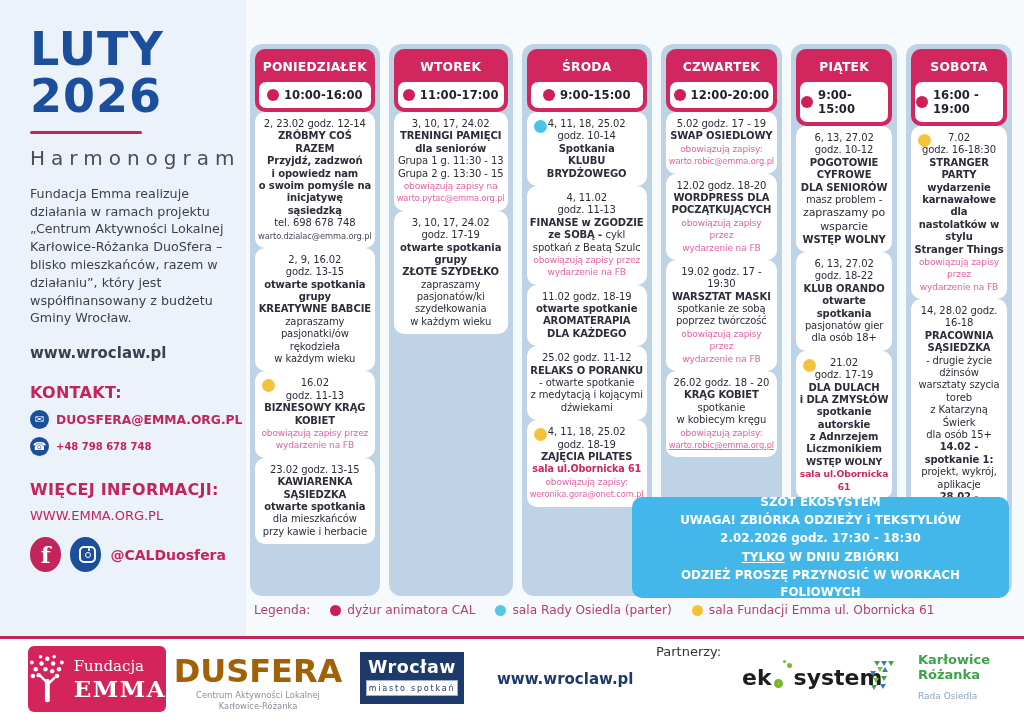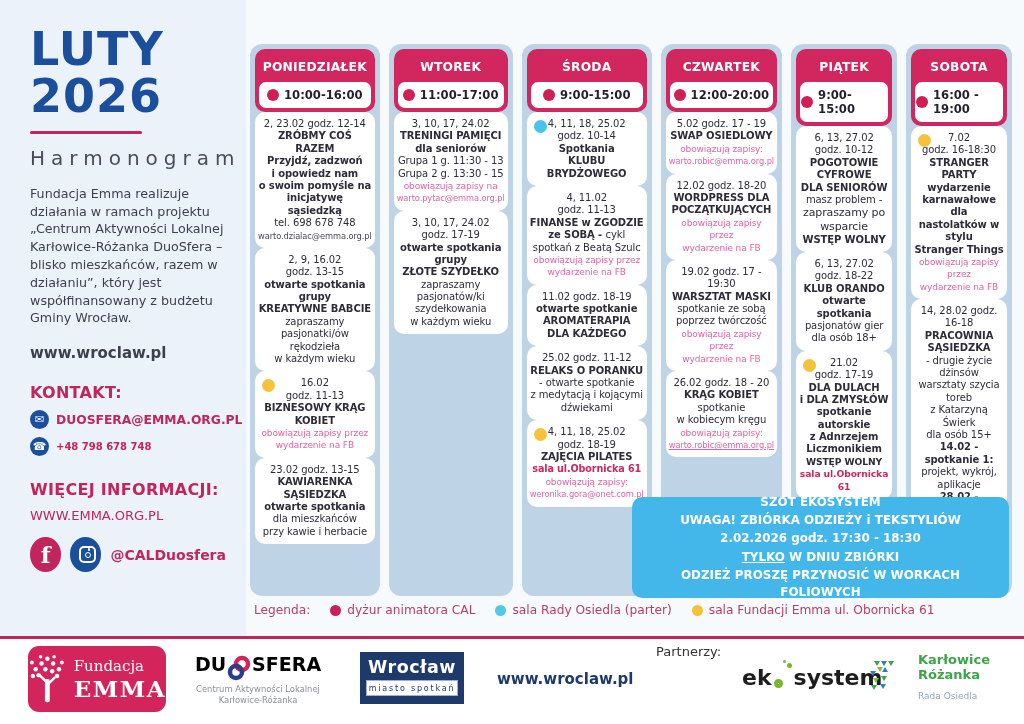--- a/index.html
+++ b/index.html
@@ -68,25 +68,25 @@
   .uwaga .ev-line{line-height:1.45}
 
   
   .legend{position:absolute;left:254px;top:603px;width:770px;display:flex;align-items:center;gap:20px;font-size:12.2px;color:#b63e67}
   .legend-item{display:flex;align-items:center;gap:6px}
   .legend-dot{width:11px;height:11px;border-radius:50%;display:inline-block}
 
   
   .footer-line{position:absolute;left:0;top:636px;width:1024px;height:3px;background:var(--crimson-dark)}
   .footer{position:absolute;left:0;top:639px;width:1024px;height:85px;background:#fff}
-  .emma-logo{position:absolute;left:28px;top:7px;width:138px;height:66px;background:#d4245c;display:flex;align-items:center;justify-content:center;gap:7px;color:#fff;border-radius:11px}
+  .emma-logo{position:absolute;left:28px;top:7px;width:138px;height:66px;background:#d4245c;display:flex;align-items:center;justify-content:center;gap:7px;color:#fff;border-radius:6px}
   .emma-text .l1{font-family:"DejaVu Serif","Liberation Serif",serif;font-size:15px}
   .emma-text .l2{font-family:"DejaVu Serif","Liberation Serif",serif;font-size:23px;font-weight:700;letter-spacing:1.5px}
   .duosfera{position:absolute;left:181px;top:16px;width:154px;text-align:center}
-  .duo-row{display:flex;justify-content:center;font-size:19px;font-weight:800;color:#000000;line-height:1}
+  .duo-row{display:flex;justify-content:center;font-size:32px;font-weight:800;color:#a16207;line-height:1}
   .duo-sub{font-size:8.4px;color:#8a8f98;line-height:1.3;margin-top:3px}
   .wroclaw-logo{position:absolute;left:360px;top:13px;width:104px;height:52px;background:var(--navy-logo);padding:5px 6px 6px}
   .wro-title{color:#ffffff;font-weight:700;font-size:17.5px;text-align:center;letter-spacing:.5px}
   .wro-sub{margin-top:3px;background:#fff;color:var(--navy-logo);font-size:8px;letter-spacing:1.8px;text-align:center;padding:2.5px 0;border:1px solid #9fb0c8}
   .foot-www{position:absolute;left:497px;top:31px;font-size:15px;font-weight:700;color:var(--navy-logo)}
   .partners-label{position:absolute;left:656px;top:5px;font-size:13px;color:#333}
   .ekosystem{position:absolute;left:742px;top:21px;display:flex;align-items:flex-end;color:#1d1d1d;font-size:22px;font-weight:600}
   .eko-blob{position:relative;width:20px;height:30px;margin:0 1px}
   .eko-ring{position:absolute;left:1px;bottom:2px;width:9px;height:9px;border:4.5px solid #76b82a;border-radius:50%}
   .eko-d1{position:absolute;right:1px;top:3px;width:5px;height:5px;background:#76b82a;border-radius:50%}

